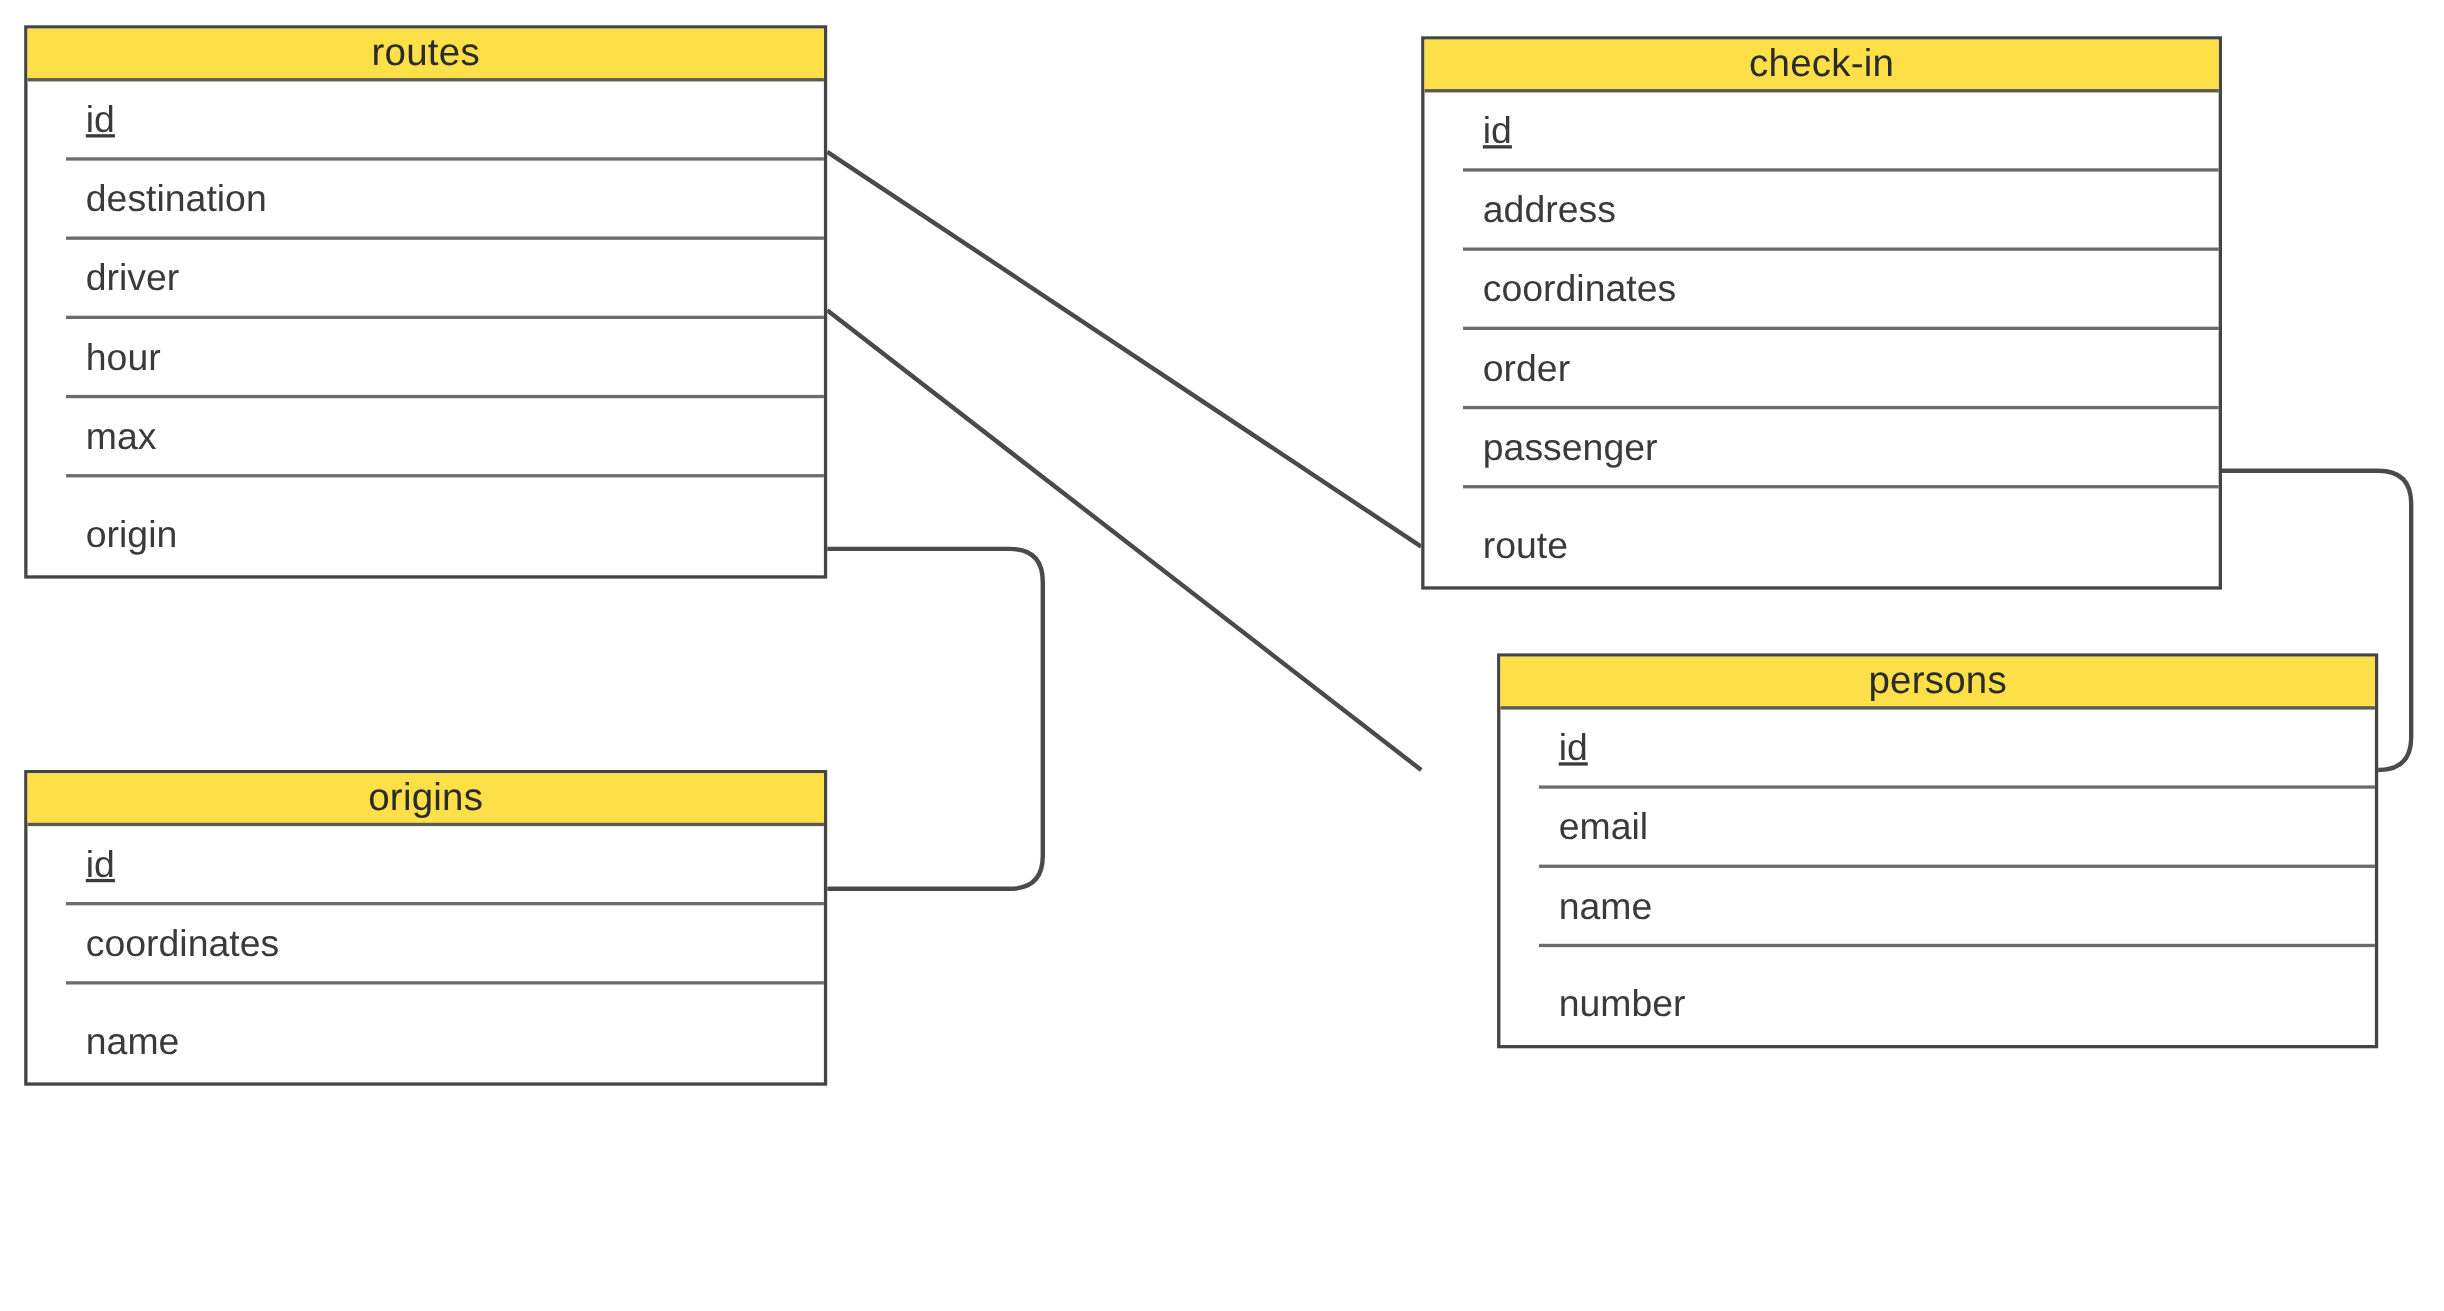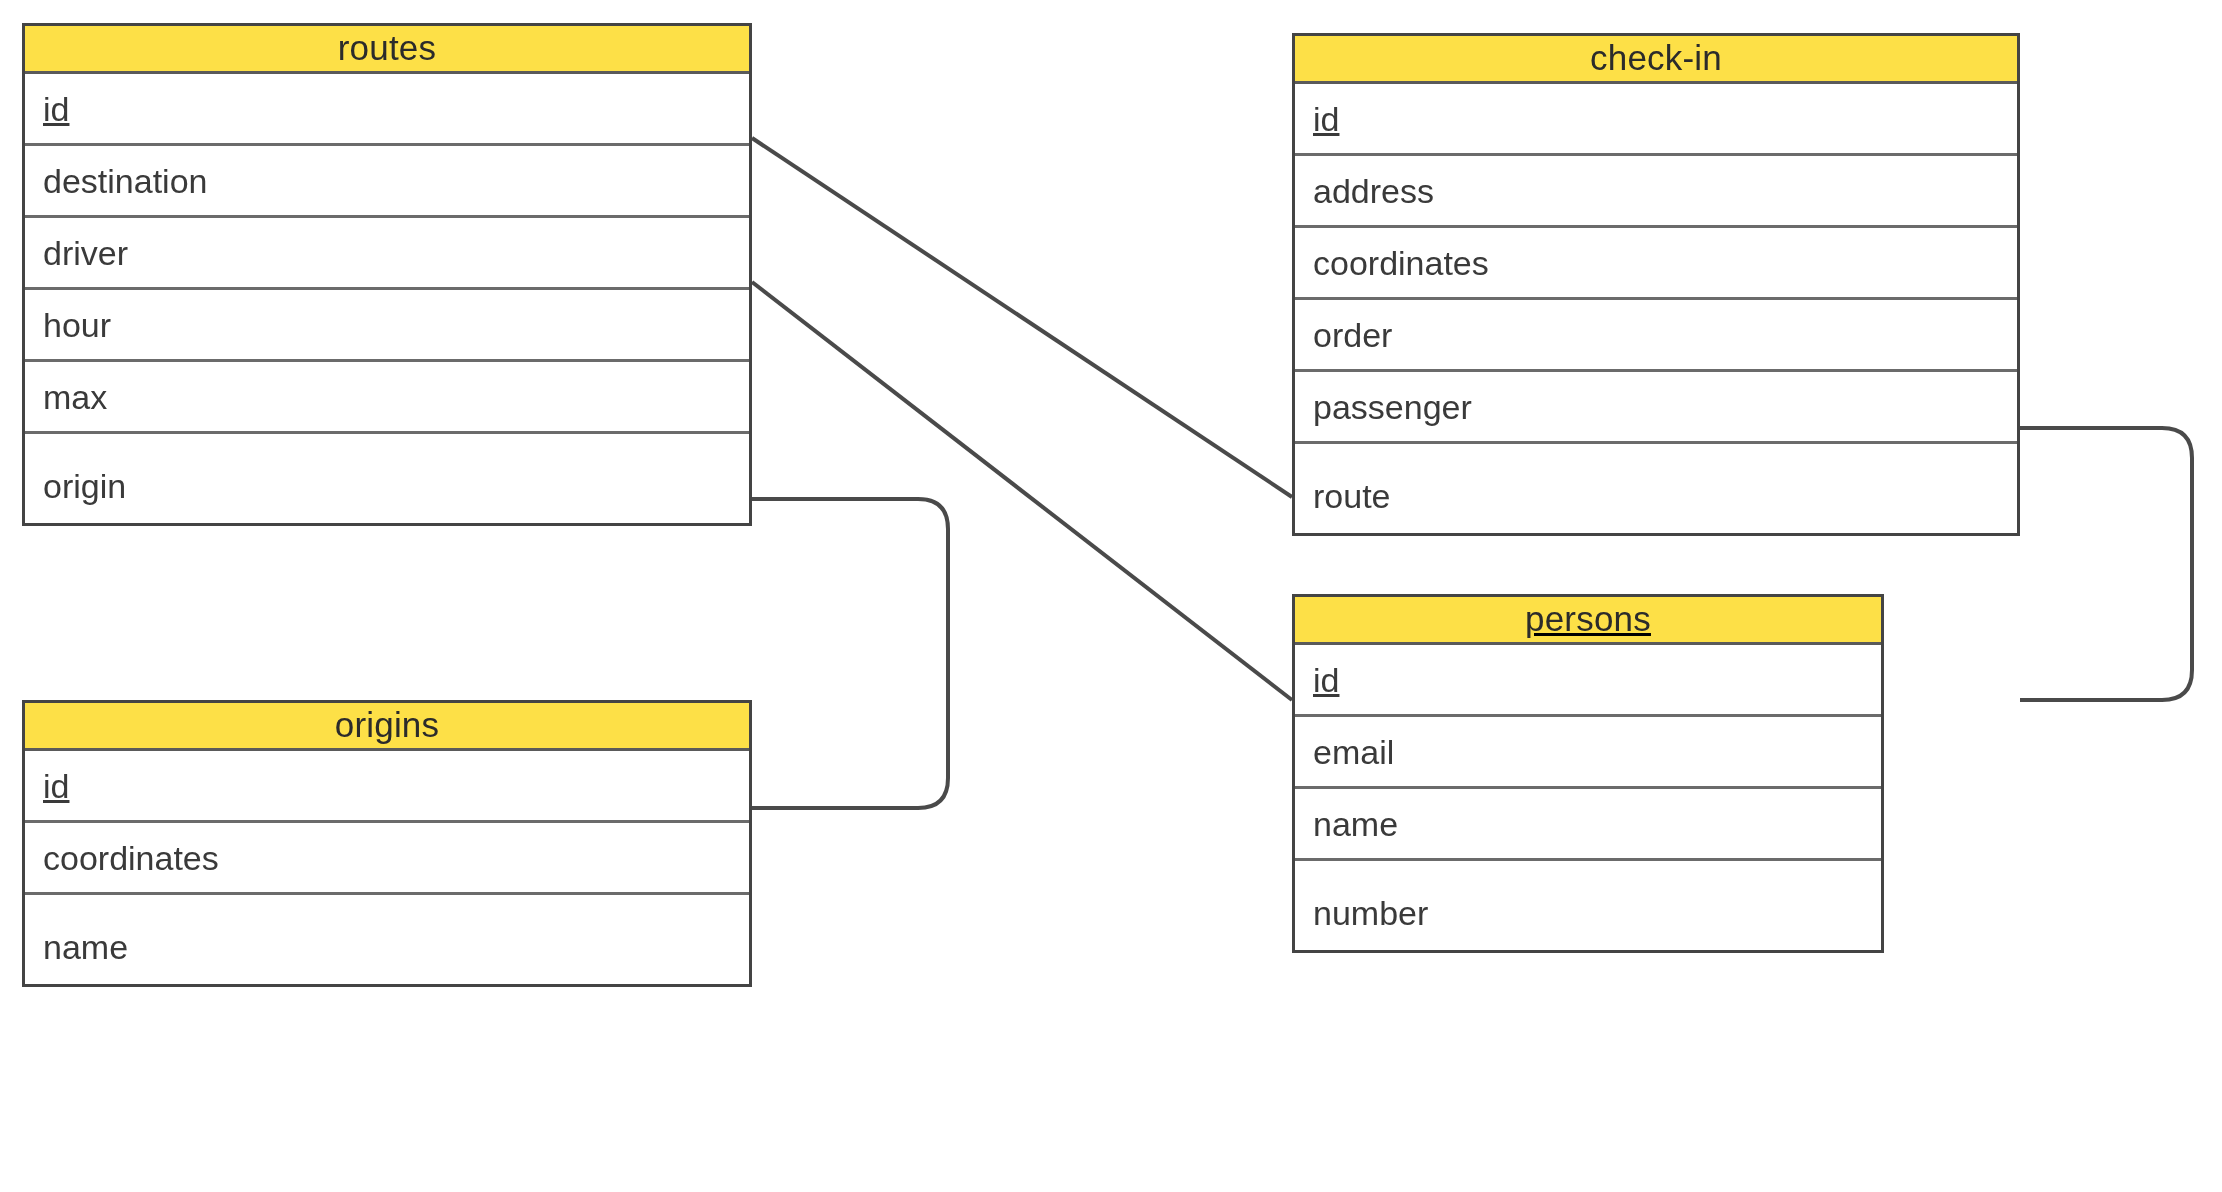--- a/index.html
+++ b/index.html
@@ -39,20 +39,21 @@
     line-height: 44px;
     text-align: center;
     font-size: 35px;
     color: #2b2b2b;
     background: #fde047;
     border-bottom: 3px solid #5a5a5a;
     letter-spacing: 0.2px;
   }
   .entity-rows {
     display: block;
+    padding-left: 35px;
   }
   .attr-row {
     box-sizing: border-box;
     height: 72px;
     line-height: 70px;
     padding-left: 18px;
     font-size: 34px;
     color: #3a3a3a;
     border-bottom: 3px solid #6b6b6b;
     white-space: nowrap;
@@ -67,21 +68,21 @@
   }
   .attr-label.pk {
     text-decoration: underline;
     text-underline-offset: 2px;
   }
 
   
   #entity-routes   { left: 22px;   top: 23px;   width: 730px; }
   #entity-origins  { left: 22px;   top: 700px;  width: 730px; }
   #entity-checkin  { left: 1292px; top: 33px;   width: 728px; }
-  #entity-persons  { left: 1292px; top: 594px;  width: 592px; text-decoration: underline; }
+  #entity-persons  { left: 1361px; top: 594px;  width: 801px; }
 </style>
 </head>
 <body>
 
 <div id="canvas">
 
   <svg id="edges" viewBox="0 0 2222 1192" xmlns="http://www.w3.org/2000/svg">
 
     <path d="M 752 138 L 1292 497" fill="none" stroke="#4a4a4a" stroke-width="4"></path>
 

